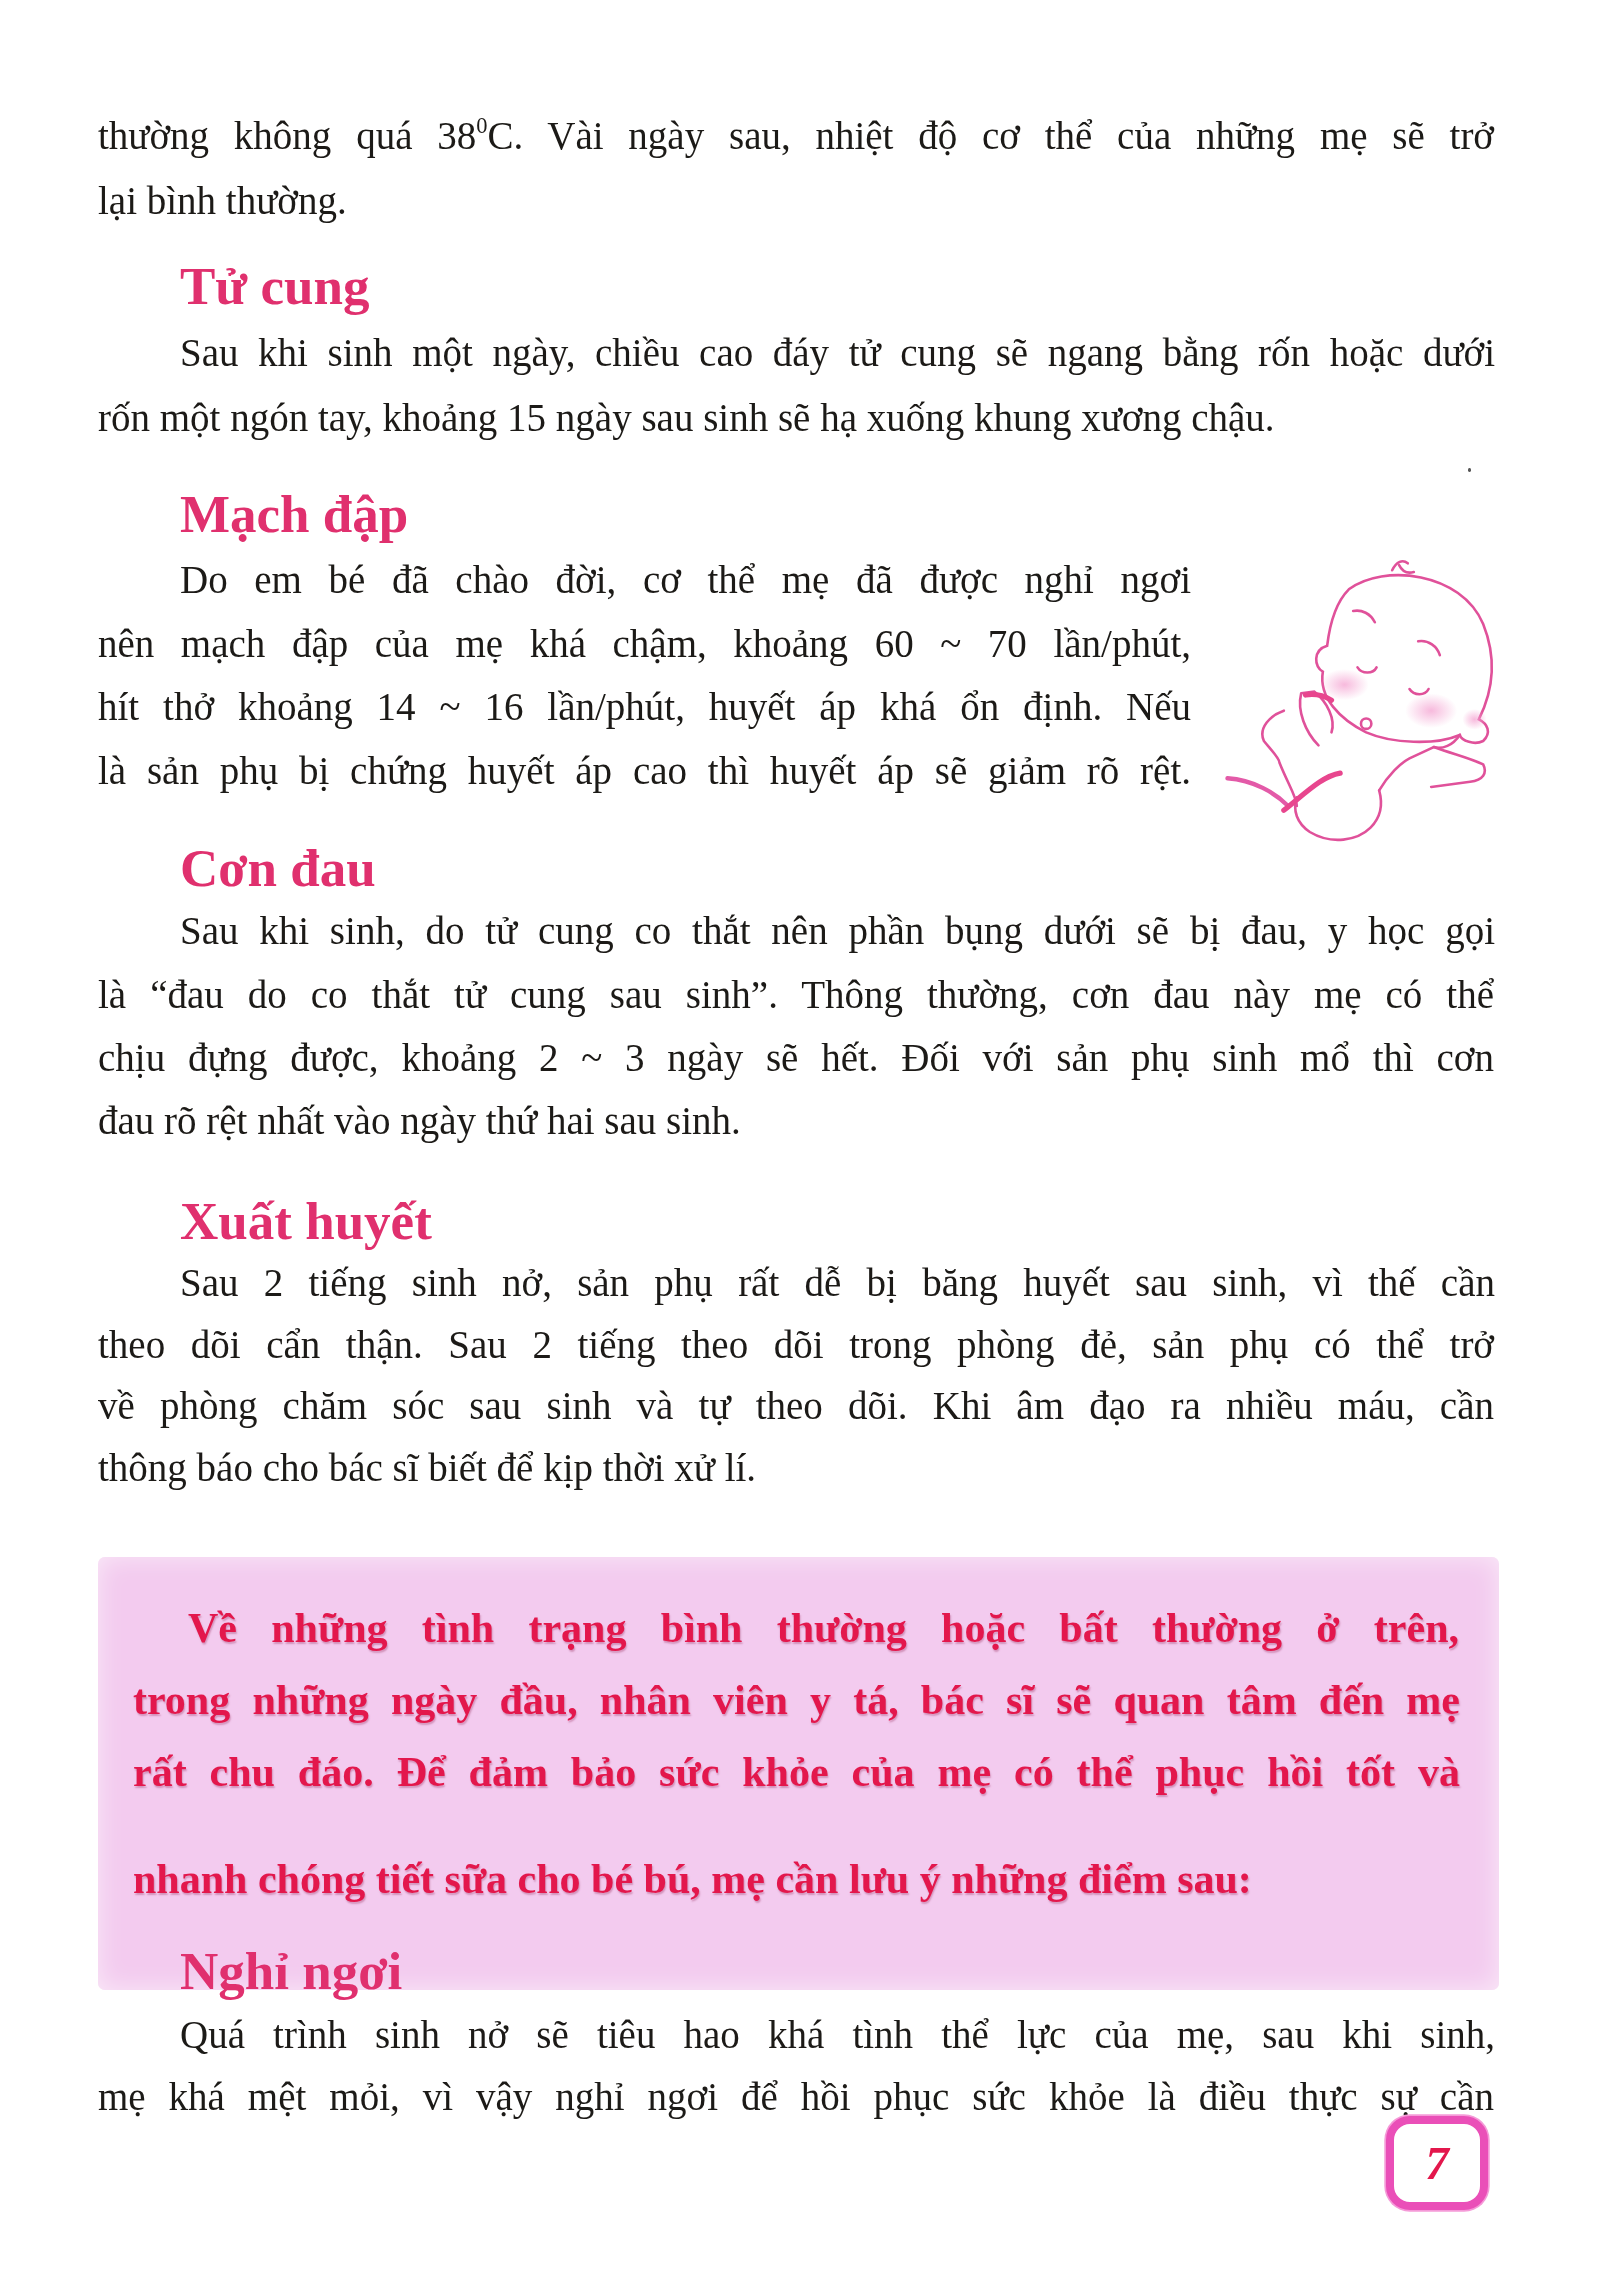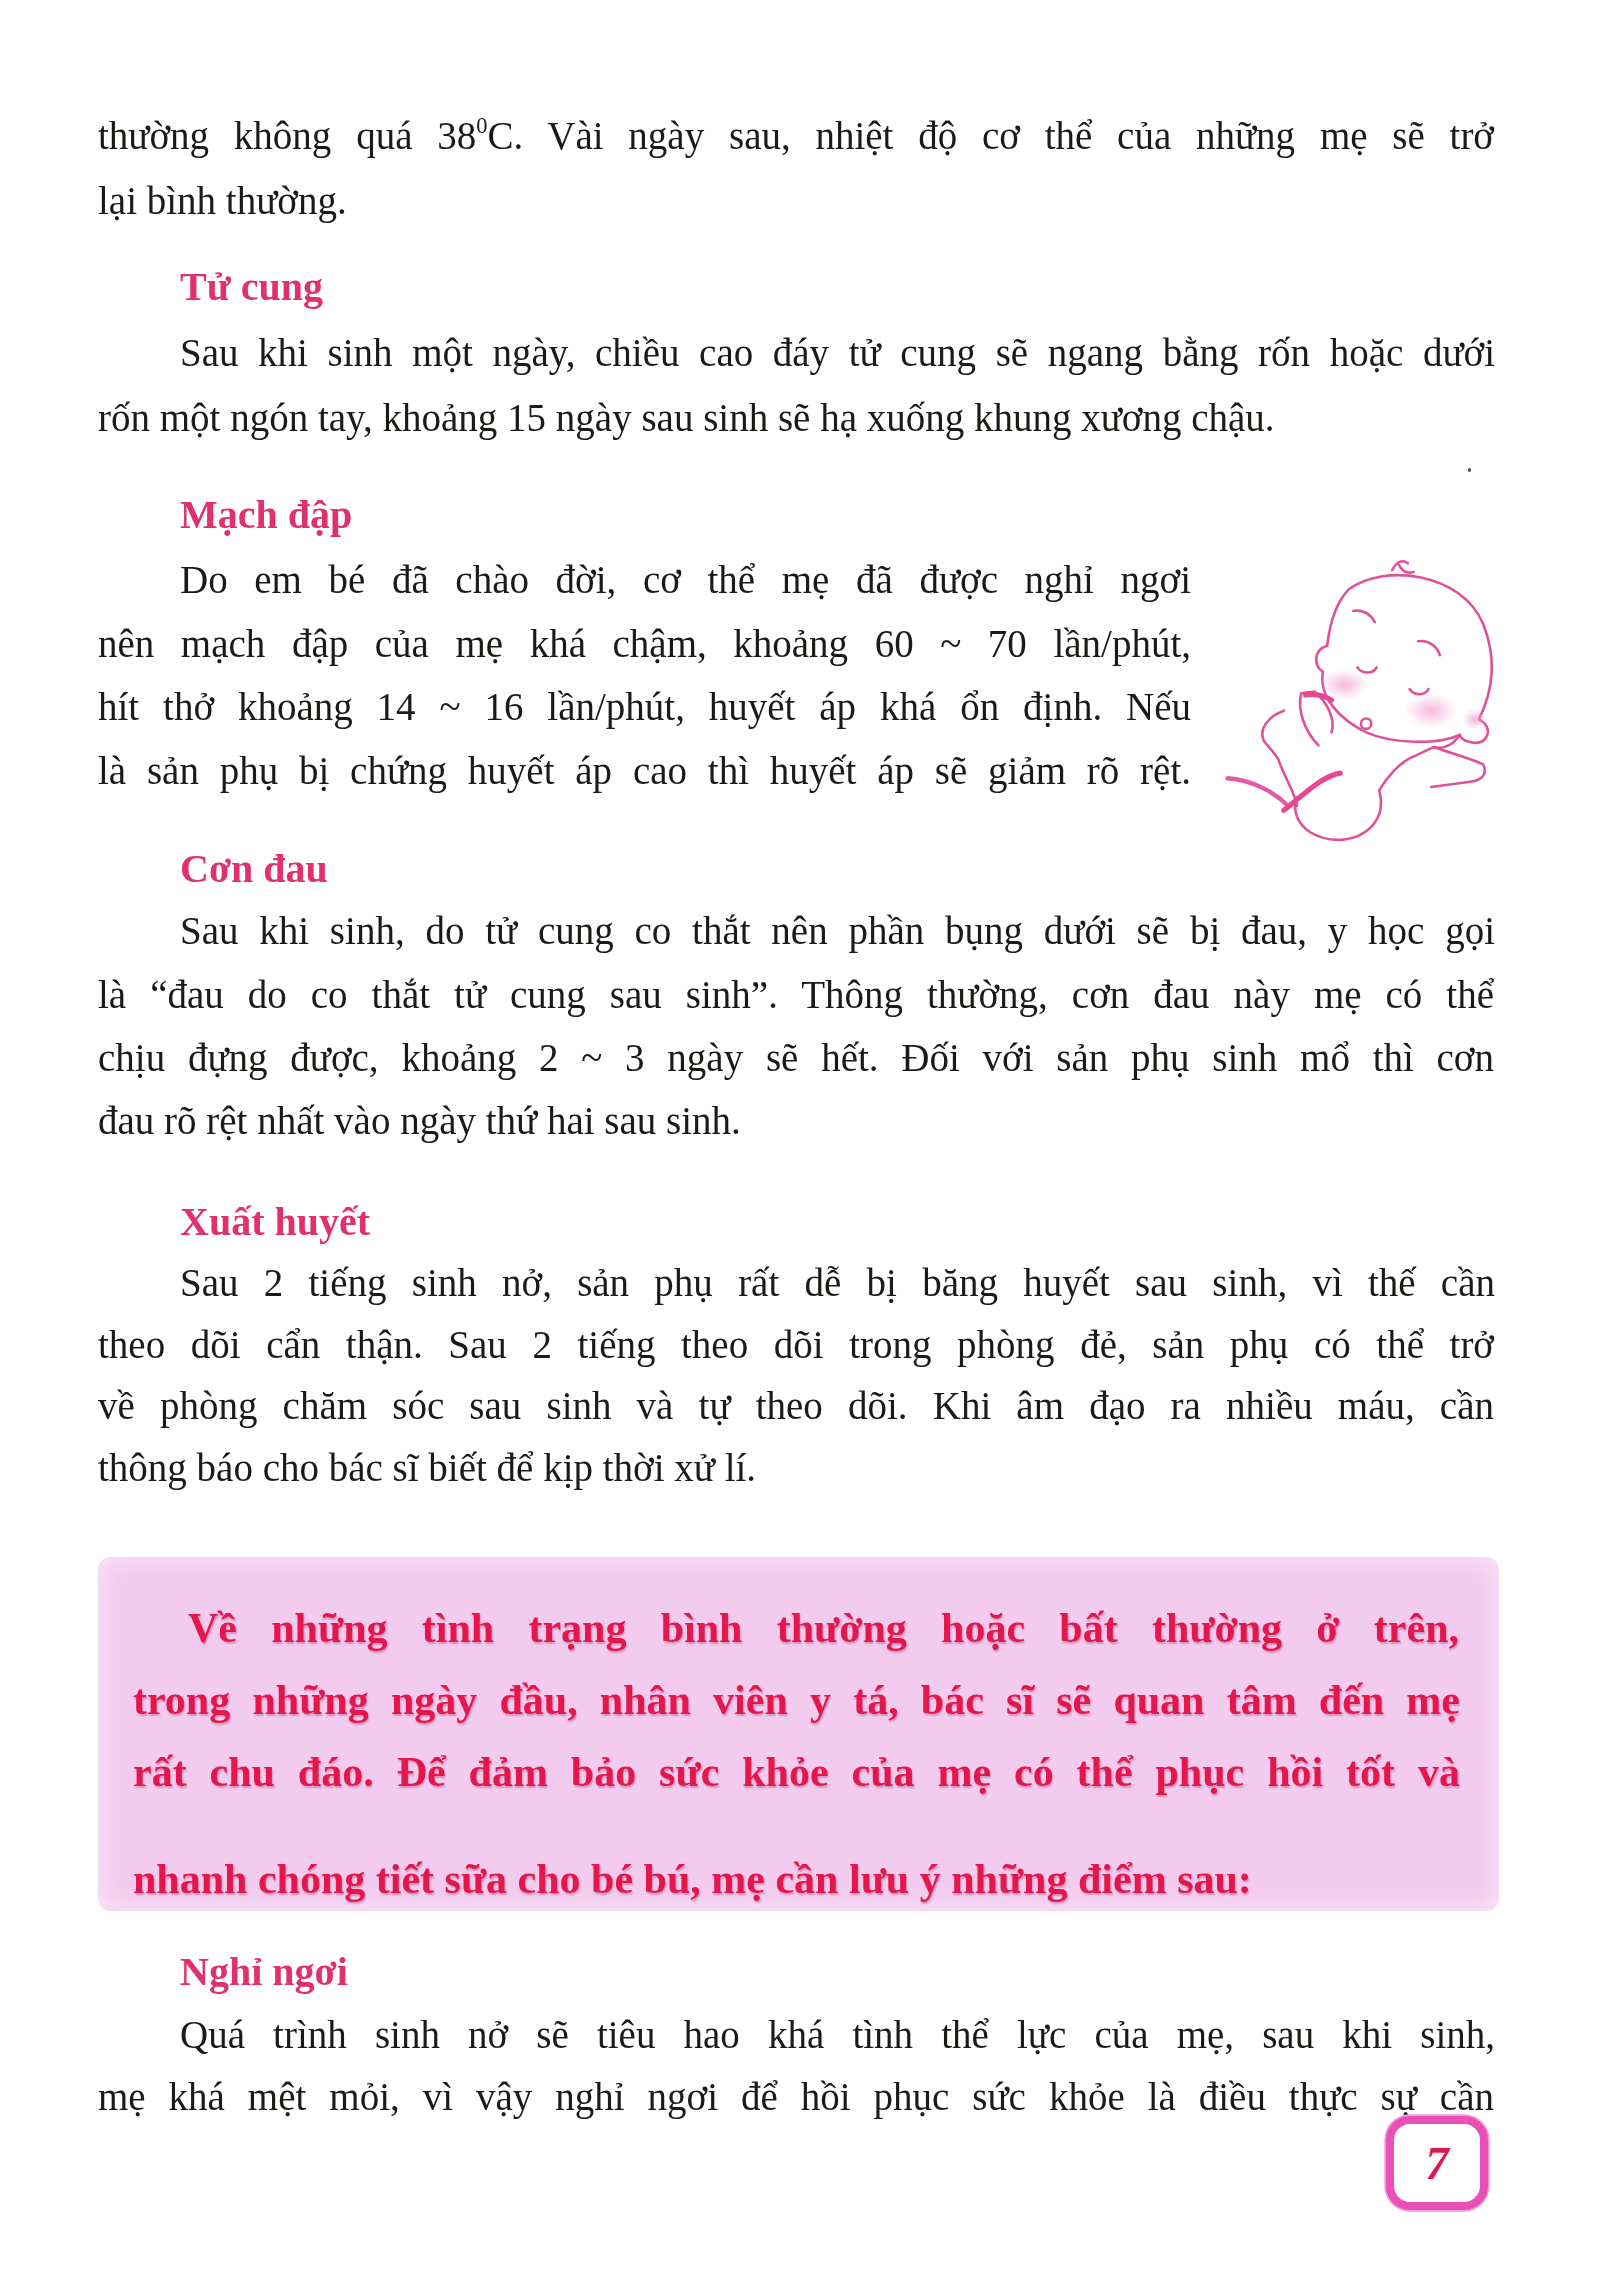--- a/index.html
+++ b/index.html
@@ -9,27 +9,27 @@
   }
   .line {
     position: absolute; left: 98px; width: 1396px; font-size: 39px; line-height: 49px;
     white-space: nowrap; text-align: justify; text-align-last: justify;
   }
   .line.indent { left: 180px; width: 1315px; }
   .line.last { text-align-last: left; }
   .line.narrow { width: 1093px; }
   .line.narrow.indent { width: 1011px; }
   .heading {
-    position: absolute; left: 180px; font-size: 40px; line-height: 49px; font-weight: bold;
+    position: absolute; left: 180px; font-size: 53px; line-height: 49px; font-weight: bold;
     color: #e0306e; white-space: nowrap;
   }
   sup { font-size: 22.5px; vertical-align: 15.6px; line-height: 0; }
   .callout {
-    position: absolute; left: 98px; top: 1557px; width: 1401px; height: 354px;
-    background: #f3cbef; border-radius: 13px;
+    position: absolute; left: 98px; top: 1557px; width: 1401px; height: 433px;
+    background: #f3cbef; border-radius: 7px;
     box-shadow: inset 0 0 26px rgba(255,255,255,0.6);
   }
   .callout-line {
     position: absolute; left: 35px; width: 1327px; font-size: 42px; line-height: 52px;
     font-weight: bold; color: #e3174c; white-space: nowrap; text-align: justify; text-align-last: justify;
     text-shadow: 0.9px 1.7px 1.7px rgba(150, 40, 90, 0.35);
   }
   .callout-line.first { left: 90px; width: 1271px; }
   .callout-line.last { text-align-last: left; }
   .illustration { position: absolute; left: 1210px; top: 546px; width: 347px; height: 312px; }

